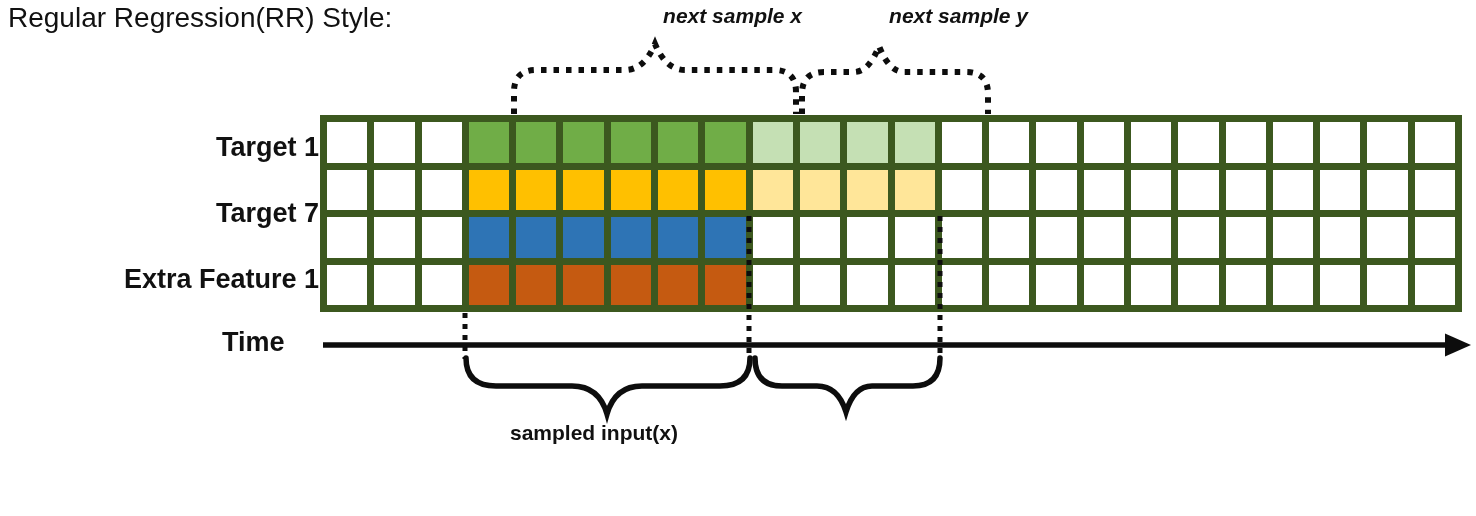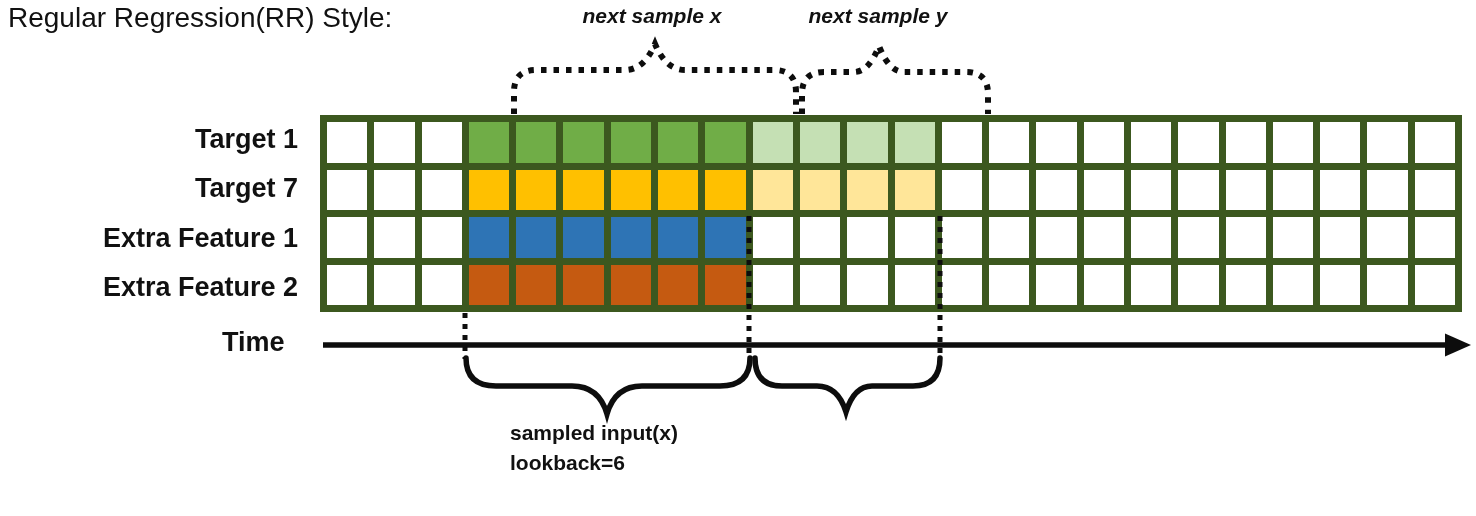--- a/index.html
+++ b/index.html
@@ -16,33 +16,34 @@
     position: absolute;
     left: 8px; top: 2px;
     font-size: 28px;
     font-weight: normal;
     letter-spacing: 0px;
   }
   .brace-label {
     position: absolute;
     top: 4px;
     width: 300px;
-    text-align: center;
+    text-align: right;
     font-size: 21px;
     font-style: italic;
     font-weight: bold;
   }
   .label-x { left: 502px; }
   .label-y { left: 728px; }
   .row-labels {
     position: absolute;
     left: 0; top: 115px;
     width: 310px; height: 197px;
     display: flex;
     flex-direction: column;
+    padding-left: 21px;
   }
   .row-labels .row-label {
     flex: 1;
     display: flex;
     align-items: center;
     justify-content: flex-end;
     padding-right: 12px;
     font-size: 27px;
     font-weight: bold;
     white-space: nowrap;
@@ -91,21 +92,20 @@
 
   <div class="title">Regular Regression(RR) Style:</div>
 
   <div class="brace-label label-x">next sample x</div>
   <div class="brace-label label-y">next sample y</div>
 
   <div class="row-labels">
     <div class="row-label">Target 1</div>
     <div class="row-label">Target 7</div>
     <div class="row-label">Extra Feature 1</div>
-    <div class="row-label">Extra Feature 2</div>
   </div>
 
   <div class="grid" id="grid" style="background: rgb(60, 88, 31);">
       <div class="cell" style="background: rgb(255, 255, 255);"></div>
       <div class="cell" style="background: rgb(255, 255, 255);"></div>
       <div class="cell" style="background: rgb(255, 255, 255);"></div>
       <div class="cell" style="background: rgb(112, 173, 71);"></div>
       <div class="cell" style="background: rgb(112, 173, 71);"></div>
       <div class="cell" style="background: rgb(112, 173, 71);"></div>
       <div class="cell" style="background: rgb(112, 173, 71);"></div>
@@ -215,19 +215,18 @@
 
     <path d="M 466 358 Q 466 386 496 386 L 572 386 Q 599 386 607 414 Q 615 386 642 386 L 720 386 Q 750 386 750 358" fill="none" stroke="#0d0d0d" stroke-width="5.5" stroke-linecap="round"></path>
 
     <path d="M 755 358 Q 755 386 782 386 L 817 386 Q 838 386 846 412 Q 854 386 872 386 L 913 386 Q 940 386 940 358" fill="none" stroke="#0d0d0d" stroke-width="5.5" stroke-linecap="round"></path>
   </svg>
 
   <div class="time-label">Time</div>
 
   <div class="note note-input">
     <div>sampled input(x)</div>
-    <div>lookback=6</div>
   </div>
 
   <div class="note note-output">
   </div>
 
 </div>
 
 </body></html>

